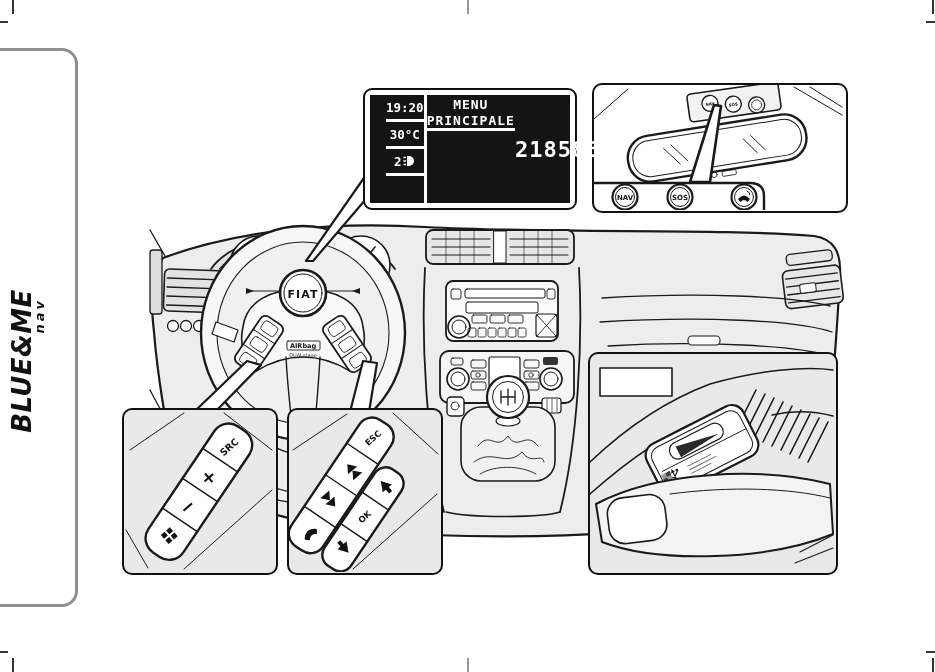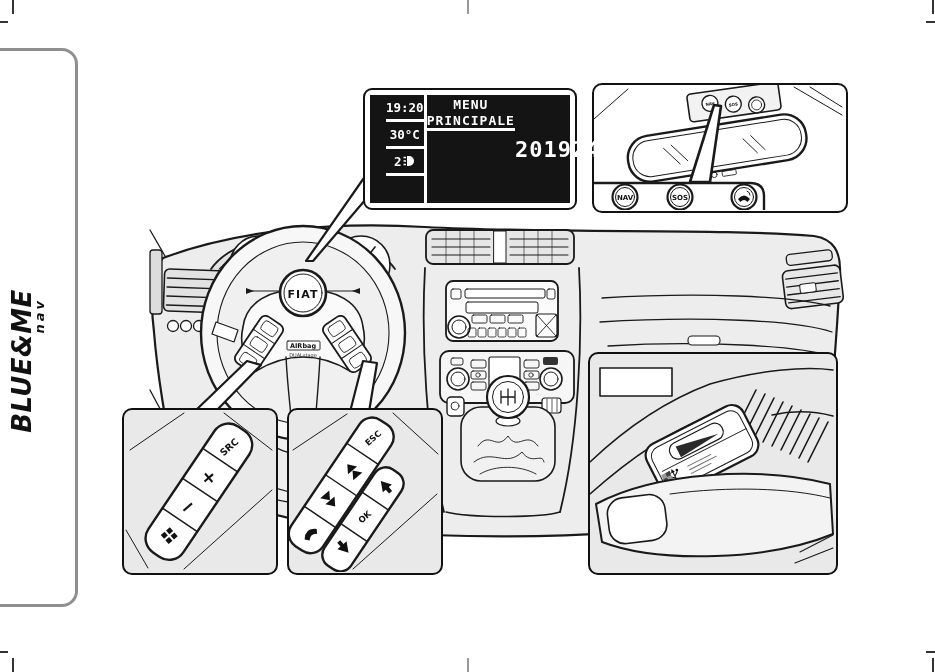--- a/index.html
+++ b/index.html
@@ -238,21 +238,21 @@
             <path d="M0.5,2.5 H3 M0.5,6 H3 M0.5,9.5 H3" stroke="#fff" stroke-width="1.3"></path>
           </svg>
         </div>
       </div>
       <div class="mainc">
         <div class="menu">
           <div>MENU</div>
           <div>PRINCIPALE</div>
         </div>
         <div class="odo">
-          <span class="odo-num">201924</span>
+          <span class="odo-num">218586</span>
           <span class="odo-unit">km</span>
         </div>
       </div>
     </div>
   </div>
 
   <div class="callout white-callout" style="left:592px;top:83px;width:256px;height:130px;z-index:4;">
     <svg width="251" height="125" viewBox="0 0 251 125">
       <g stroke="#1a1a1a" fill="none" stroke-width="1.3" stroke-linecap="round" stroke-linejoin="round">
         <path d="M200,2 L248,30 M216,2 L248,22 M0,34 L34,4" stroke-width="1"></path>

